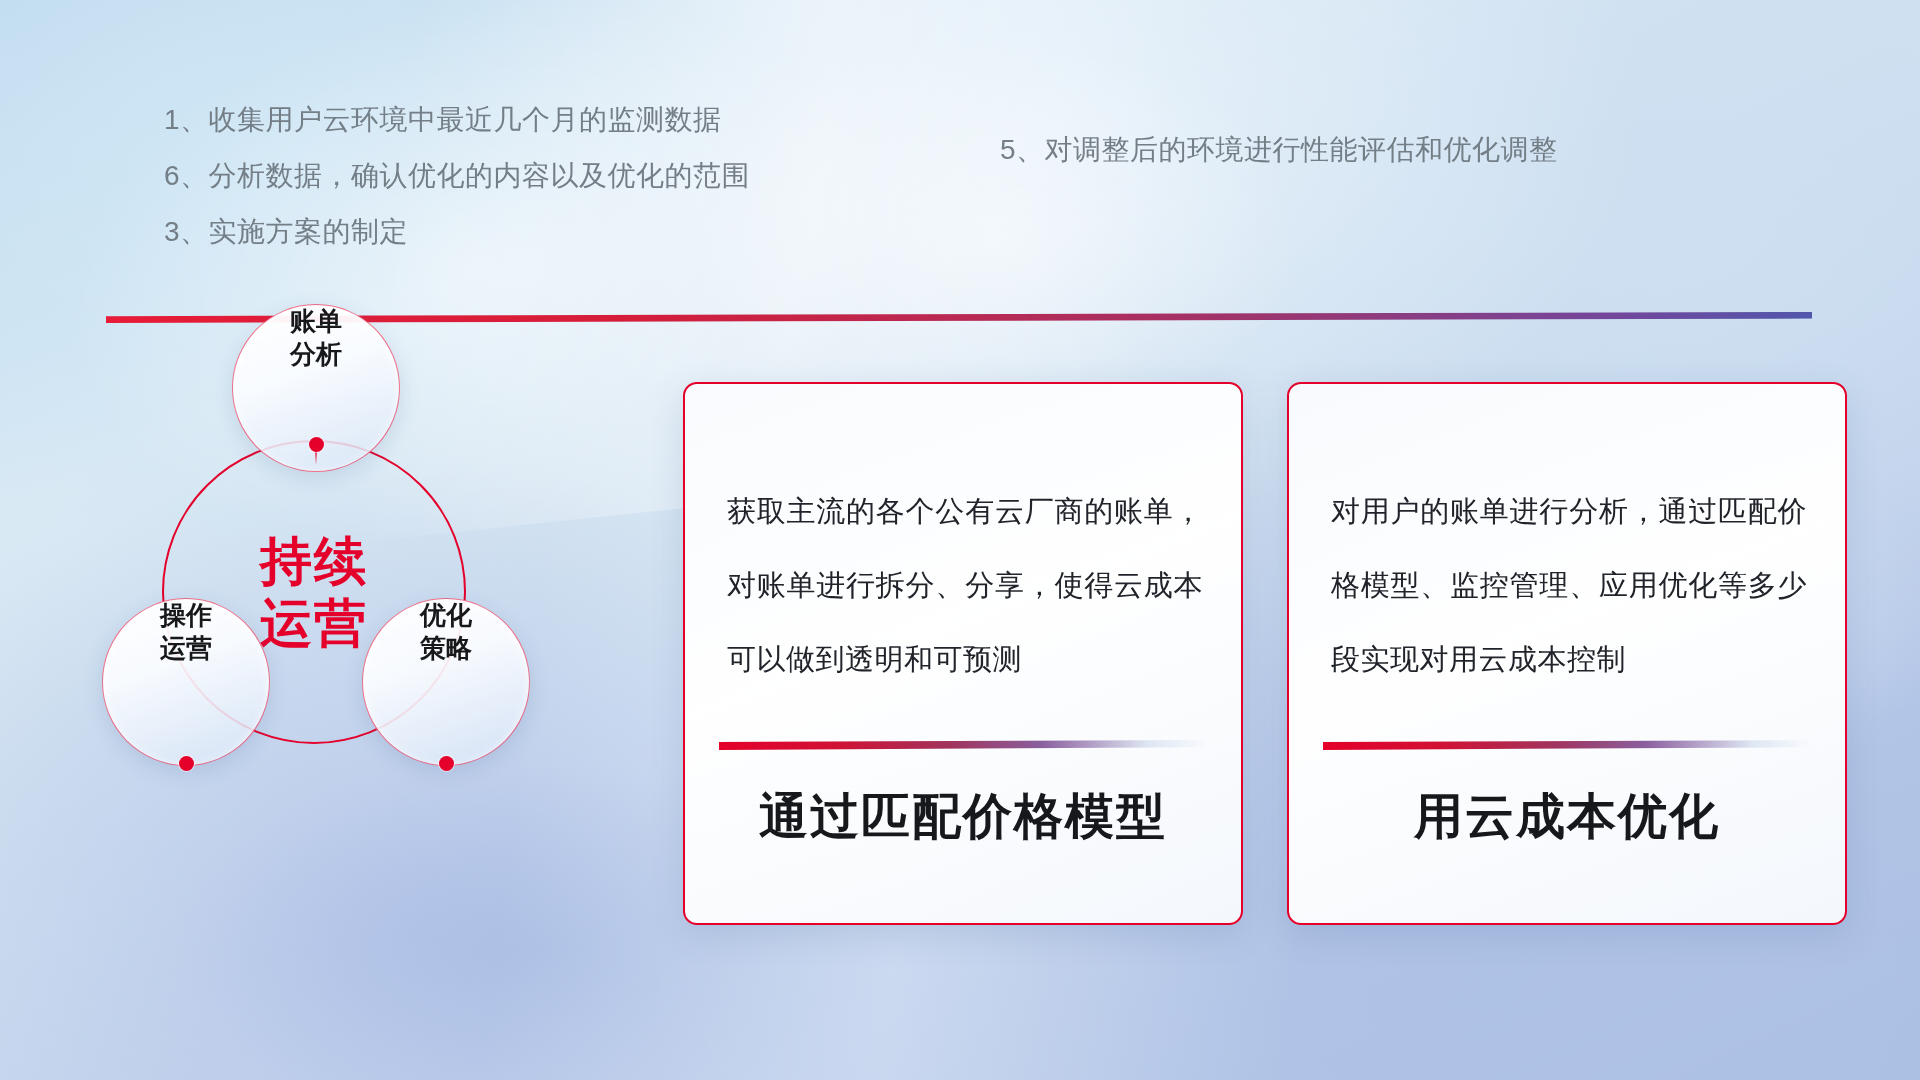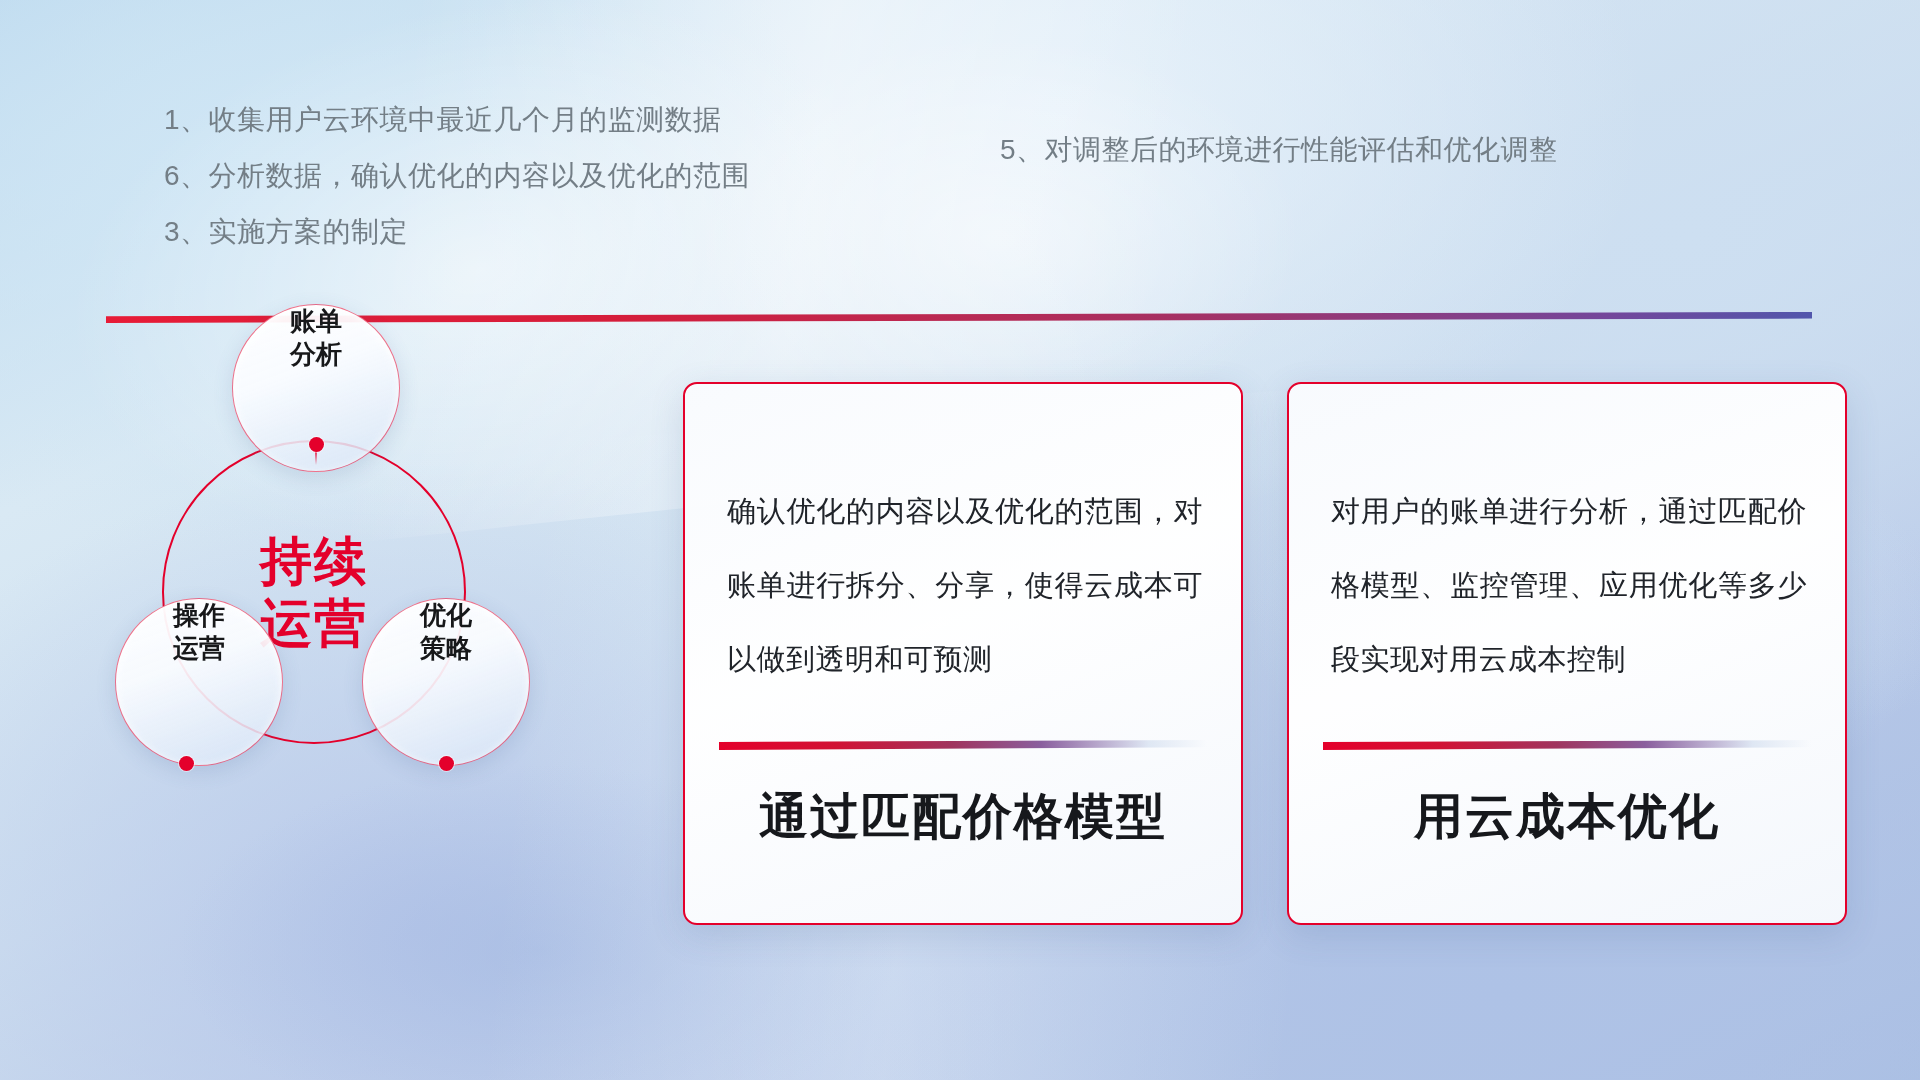--- a/index.html
+++ b/index.html
@@ -93,21 +93,21 @@
     display:flex; align-items:flex-start; justify-content:center;
     text-align:center;
   }
   .c-bubble .lbl{
     font-size:26px; font-weight:bold; color:#17181a; line-height:1.28;
     white-space:pre-line;
   }
 
   #circle-main { left:66px;  top:96px;  width:304px; height:304px; }
   #circle-top  { left:136px; top:-40px; width:168px; height:168px; }
-  #circle-left { left:19px;   top:254px; width:168px; height:168px; }
+  #circle-left { left:6px;   top:254px; width:168px; height:168px; }
   #circle-right{ left:266px; top:254px; width:168px; height:168px; }
 
   .dot{
     position:absolute; width:15px; height:15px; border-radius:50%;
     background:#e4002b; box-shadow:0 0 0 1px rgba(255,255,255,.5);
   }
   #dot-top  { left:213px; top:93px; }
   #dot-left { left:83px;  top:412px; }
   #dot-right{ left:343px; top:412px; }
 
@@ -209,21 +209,21 @@
 策略</div>
   </div>
 
   <div class="tail" id="tail-top"></div>
   <div class="dot" id="dot-top"></div>
   <div class="dot" id="dot-left"></div>
   <div class="dot" id="dot-right"></div>
 </div>
 
 <div class="card" id="card-1">
-  <div class="body">确认优化的内容以及优化的范围，对账单进行拆分、分享，使得云成本可以做到透明和可预测</div>
+  <div class="body">获取主流的各个公有云厂商的账单，对账单进行拆分、分享，使得云成本可以做到透明和可预测</div>
   <div class="rule"></div>
   <div class="title">通过匹配价格模型</div>
 </div>
 
 <div class="card" id="card-2">
   <div class="body">对用户的账单进行分析，通过匹配价格模型、监控管理、应用优化等多少段实现对用云成本控制</div>
   <div class="rule"></div>
   <div class="title">用云成本优化</div>
 </div>
 

